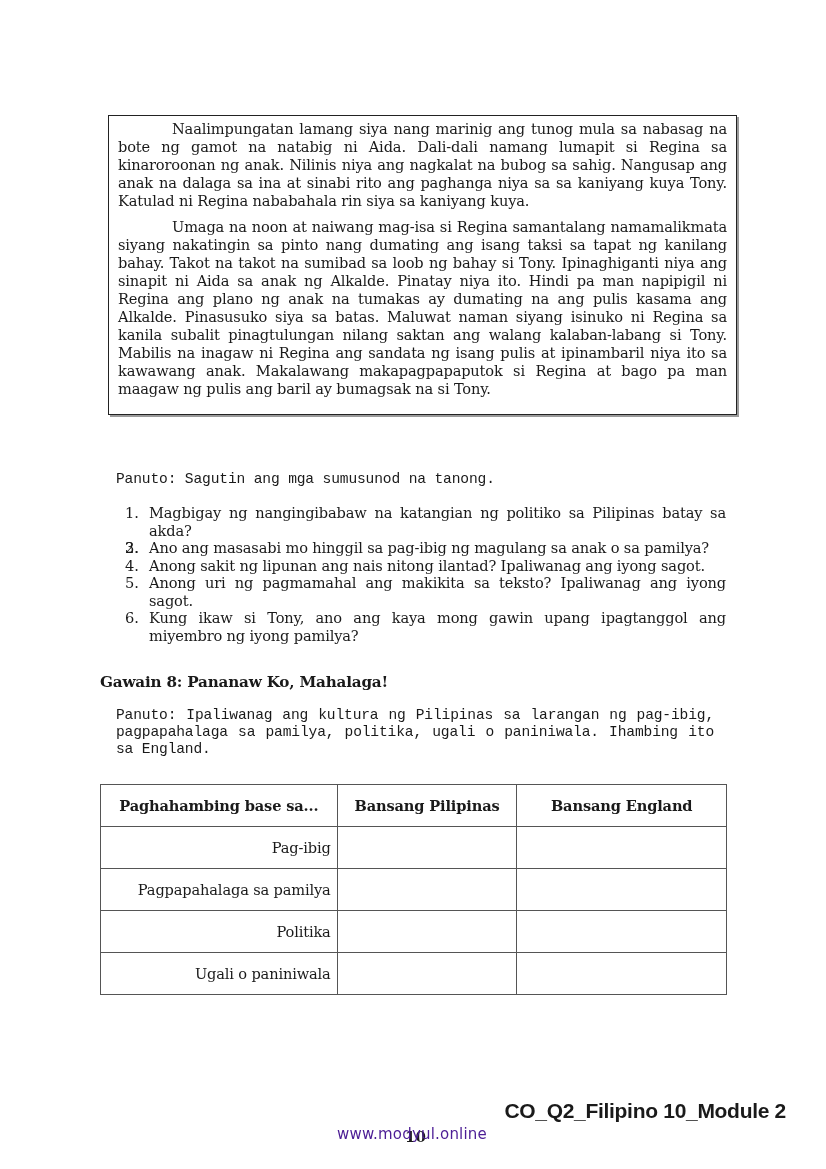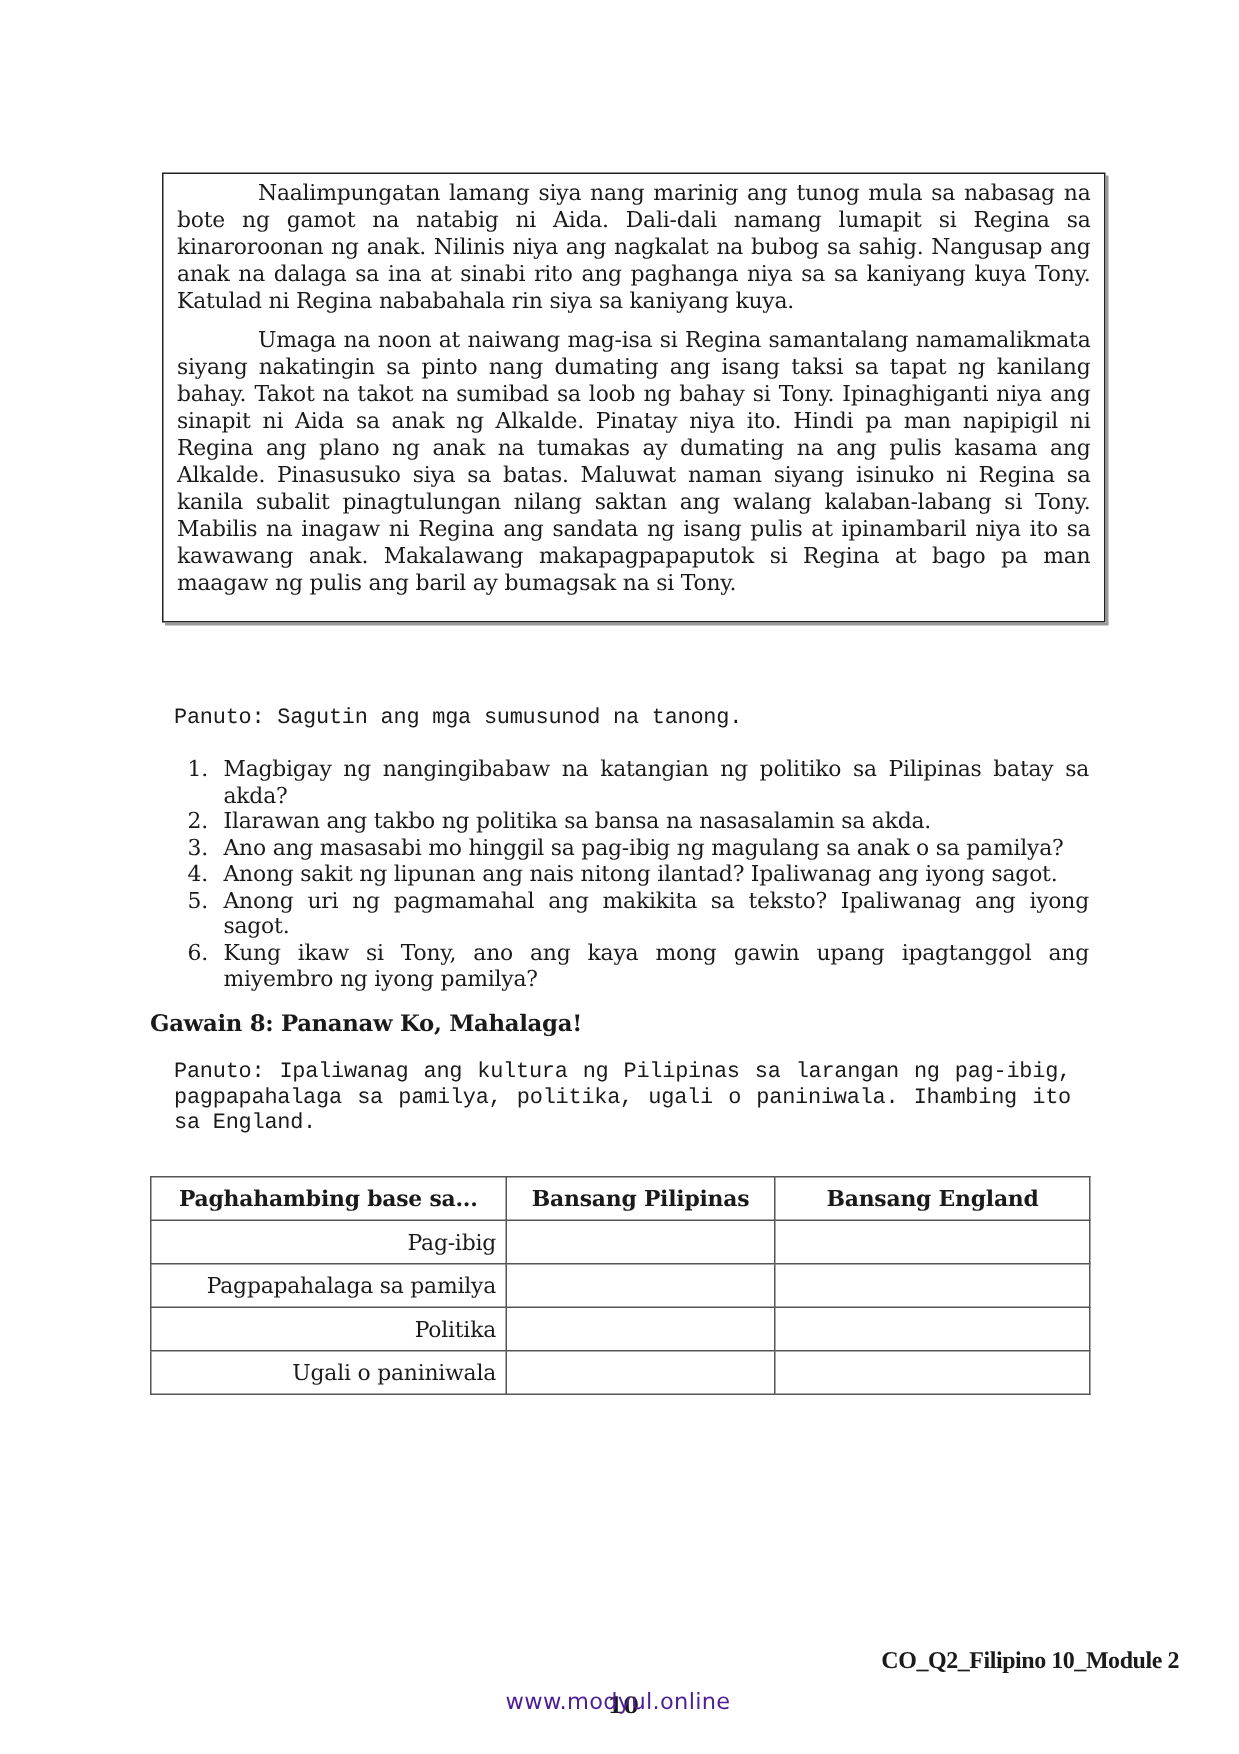--- a/index.html
+++ b/index.html
@@ -25,48 +25,48 @@
   .section-title { font-weight: bold; font-size: 15.2px; line-height: 18px; margin: 0; letter-spacing: -0.2px; }
   .instruction { font-size: 14.6px; line-height: 17px; margin: 16px; text-align: justify; letter-spacing: -0.15px; font-family: Liberation Mono, monospace; }
 
   ol.questions { margin: 0; padding: 0; list-style: none; }
   ol.questions li { position: relative; padding-left: 49px; font-size: 14.6px; line-height: 17.5px;
                     text-align: justify; letter-spacing: -0.15px; padding-right: 4px; }
   ol.questions li .num { position: absolute; left: 25px; top: 0; }
 
   
   table.compare { position: absolute; left: 100px; top: 784px; width: 627px; border-collapse: collapse; }
-  table.compare th, table.compare td { border: 1px solid #555; font-size: 14.6px; height: 29px; padding: 0 6px;
+  table.compare th, table.compare td { border: 1px solid #555; font-size: 14.6px; height: 42px; padding: 0 6px;
                                        box-sizing: border-box; letter-spacing: -0.15px; }
   table.compare th { font-weight: bold; text-align: center; }
   table.compare td { text-align: right; }
   col.c1 { width: 237px; } col.c2 { width: 180px; } col.c3 { width: 210px; }
 
   
   .page-number { position: absolute; left: 405px; top: 1128px; font-size: 15px; font-weight: bold; }
-  .module-code { position: absolute; right: 40px; top: 1099px; font-family: Liberation Serif, serif;
-                 font-weight: bold; font-size: 16px; letter-spacing: -0.3px; }
+  .module-code { position: absolute; right: 40px; top: 1099px; font-family: Liberation Sans, sans-serif;
+                 font-weight: bold; font-size: 21px; letter-spacing: -0.3px; }
   .watermark { position: absolute; left: 337px; top: 1125px; font-family: "DejaVu Sans", "Liberation Sans", sans-serif;
                font-size: 15px; color: #4c1d95; letter-spacing: 0.2px; }
 </style>
 </head>
 <body>
 
 <div class="page">
 
   <div class="story-box">
     <p class="story-para">Naalimpungatan lamang siya nang marinig ang tunog mula sa nabasag na bote ng gamot na natabig ni Aida. Dali-dali namang lumapit si Regina sa kinaroroonan ng anak. Nilinis niya ang nagkalat na bubog sa sahig. Nangusap ang anak na dalaga sa ina at sinabi rito ang paghanga niya sa sa kaniyang kuya Tony. Katulad ni Regina nababahala rin siya sa kaniyang kuya.</p>
     <p class="story-para">Umaga na noon at naiwang mag-isa si Regina samantalang namamalikmata siyang nakatingin sa pinto nang dumating ang isang taksi sa tapat ng kanilang bahay. Takot na takot na sumibad sa loob ng bahay si Tony. Ipinaghiganti niya ang sinapit ni Aida sa anak ng Alkalde. Pinatay niya ito. Hindi pa man napipigil ni Regina ang plano ng anak na tumakas ay dumating na ang pulis kasama ang Alkalde. Pinasusuko siya sa batas. Maluwat naman siyang isinuko ni Regina sa kanila subalit pinagtulungan nilang saktan ang walang kalaban-labang si Tony. Mabilis na inagaw ni Regina ang sandata ng isang pulis at ipinambaril niya ito sa kawawang anak. Makalawang makapagpapaputok si Regina at bago pa man maagaw ng pulis ang baril ay bumagsak na si Tony.</p>
   </div>
 
   <div class="section" style="top:455px;">
     <p class="instruction">Panuto: Sagutin ang mga sumusunod na tanong.</p>
     <ol class="questions">
       <li><span class="num">1.</span><span>Magbigay ng nangingibabaw na katangian ng politiko sa Pilipinas batay sa akda?</span></li>
-      <li><span class="num">2.</span><span>Ilarawan ang takbo ng politika sa bansa na nasasalamin sa akda.</span></li>
+      <li><span class="num">2.</span></li>
       <li><span class="num">3.</span><span>Ano ang masasabi mo hinggil sa pag-ibig ng magulang sa anak o sa pamilya?</span></li>
       <li><span class="num">4.</span><span>Anong sakit ng lipunan ang nais nitong ilantad? Ipaliwanag ang iyong sagot.</span></li>
       <li><span class="num">5.</span><span>Anong uri ng pagmamahal ang makikita sa teksto? Ipaliwanag ang iyong sagot.</span></li>
       <li><span class="num">6.</span><span>Kung ikaw si Tony, ano ang kaya mong gawin upang ipagtanggol ang miyembro ng iyong pamilya?</span></li>
     </ol>
   </div>
 
   <div class="section" style="top:673px;">
     <h2 class="section-title">Gawain 8: Pananaw Ko, Mahalaga!</h2>
     <p class="instruction">Panuto: Ipaliwanag ang kultura ng Pilipinas sa larangan ng pag-ibig, pagpapahalaga sa pamilya, politika, ugali o paniniwala. Ihambing ito sa England.</p>

